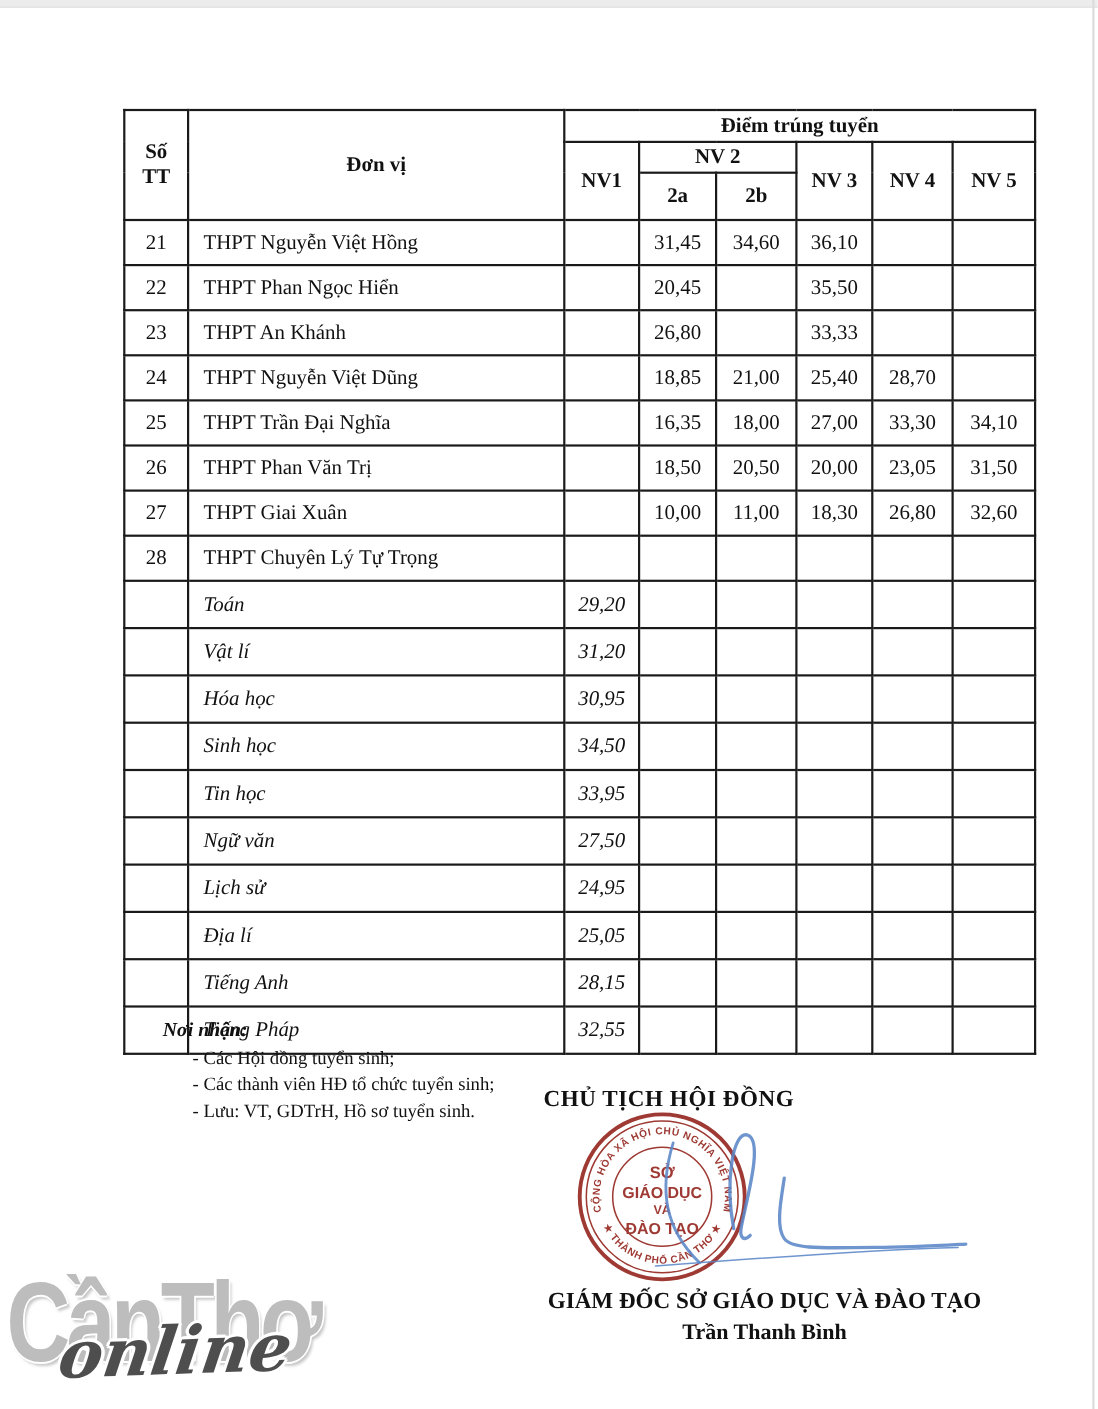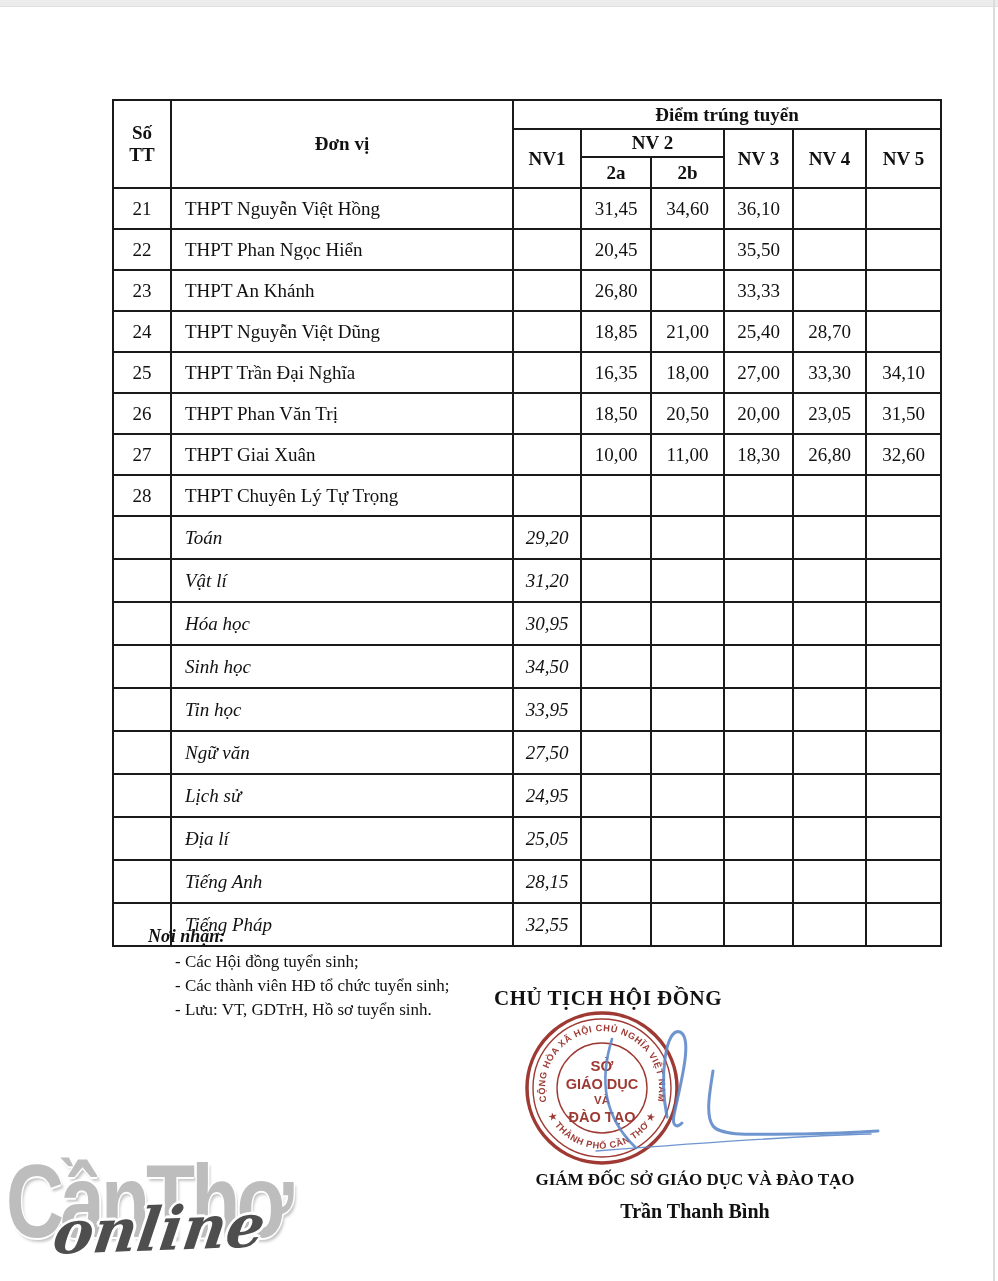--- a/index.html
+++ b/index.html
@@ -17,34 +17,34 @@
     position:absolute; left:112px; top:99px; width:828px;
     border-collapse:collapse; table-layout:fixed;border-radius:12px;
   }
   table.scores th, table.scores td {
     border:2px solid #1a1a1a; text-align:center; vertical-align:middle;
     font-size:19px; overflow:hidden; white-space:nowrap;
   }
   table.scores th { font-weight:bold; }
   tr.hr1 th { height:29px; }
   tr.hr2 th { height:28px; }
-  tr.hr3 th { height:31px; }
+  tr.hr3 th { height:43px; }
   tr.school-row td { height:41px; }
   tr.subject-row td { height:43px; font-style:italic; }
   td.cell-don_vi { text-align:left !important; padding-left:13px; }
 
   
   .noi-nhan { position:absolute; left:148px; top:926px; width:370px; font-size:17px; }
   .noi-nhan-title { font-weight:bold; font-style:italic; font-size:18px; margin-bottom:3px; }
   .noi-nhan-item { line-height:24px;margin-left:27px; }
 
   .chairman-title { position:absolute; left:494px; top:986px; width:400px; text-align:left;
     font-weight:bold; font-size:21px; letter-spacing:0.5px; }
   .director-title { position:absolute; left:455px; top:1170px; width:480px; text-align:center;
-    font-weight:bold; font-size:17px; }
+    font-weight:bold; font-size:21px; }
   .signer-name { position:absolute; left:455px; top:1200px; width:480px; text-align:center;
     font-weight:bold; font-size:20px; }
 
   
   .stamp-svg { position:absolute; left:466px; top:1003px; width:500px; height:180px; }
   .stamp-ring { fill:none; stroke:#9e3a33; }
   .stamp-text { fill:#9e3a33; font-family:"Liberation Sans",sans-serif; font-weight:bold; }
   .sig-stroke { fill:none; stroke:#5b86c8; stroke-linecap:round; opacity:0.88; }
 
   

